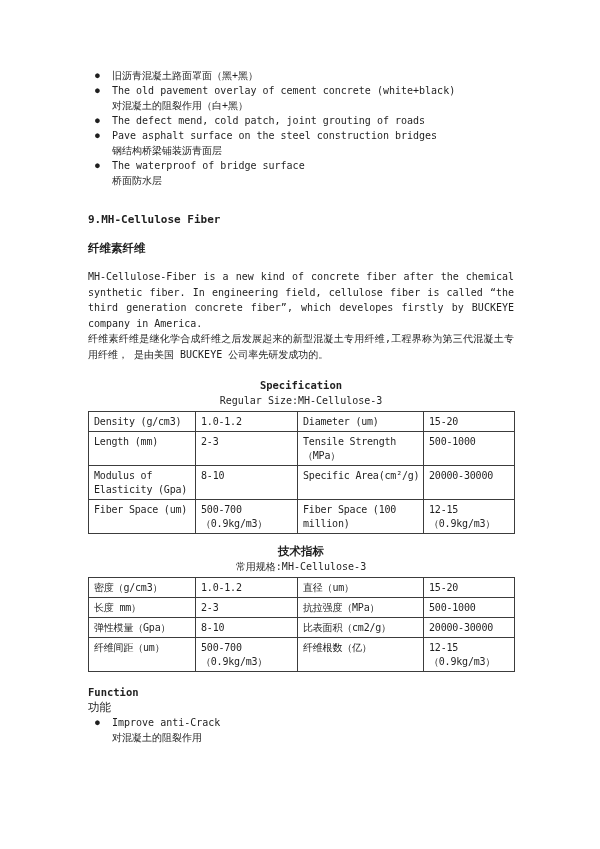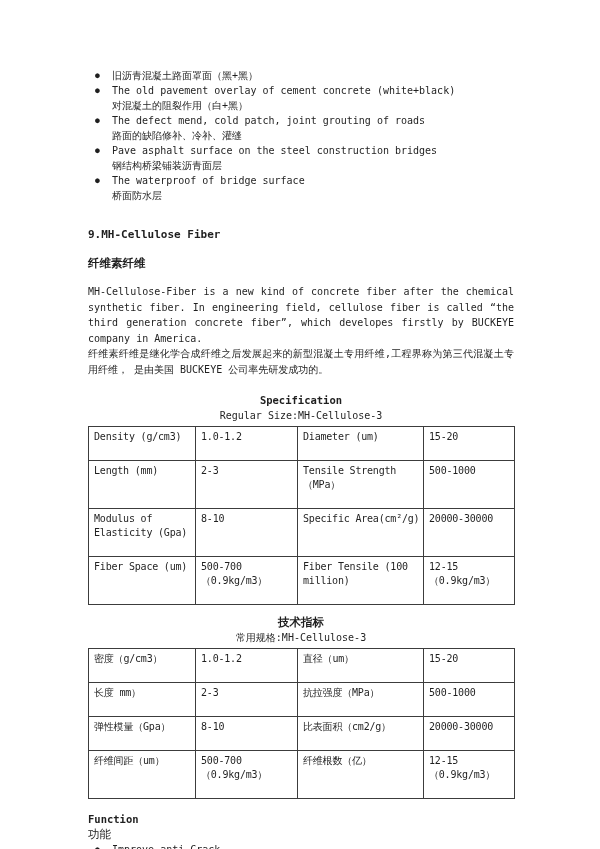--- a/index.html
+++ b/index.html
@@ -72,21 +72,21 @@
 
   table.spec {
     border-collapse: collapse;
     table-layout: fixed;
     width: 426px;
     margin-top: 3px;
   }
   table.spec td {
     border: 1px solid #3c3c3c;
     vertical-align: top;
-    padding: 3px 5px 16px 5px;
+    padding: 3px 5px 2px 5px;
     line-height: 14px;
     font-size: 10px;
     letter-spacing: -0.2px;
     white-space: pre;
     overflow: hidden;
   }
 
   
   .fn-title-en {
     font-weight: bold;
@@ -118,21 +118,20 @@
         <span class="bullet-mark">●</span>
         <span class="blist-text">
           <span class="en">The old pavement overlay of cement concrete (white+black)</span>
           <span class="zh">对混凝土的阻裂作用（白+黑）</span>
         </span>
       </li>
       <li class="blist-item">
         <span class="bullet-mark">●</span>
         <span class="blist-text">
           <span class="en">The defect mend, cold patch, joint grouting of roads</span>
-          <span class="zh">路面的缺陷修补、冷补、灌缝</span>
         </span>
       </li>
       <li class="blist-item">
         <span class="bullet-mark">●</span>
         <span class="blist-text">
           <span class="en">Pave asphalt surface on the steel construction bridges</span>
           <span class="zh">钢结构桥梁铺装沥青面层</span>
         </span>
       </li>
       <li class="blist-item">
@@ -180,21 +179,21 @@
           <td>Modulus of
 Elasticity (Gpa)</td>
           <td>8-10</td>
           <td>Specific Area(cm²/g)</td>
           <td>20000-30000</td>
         </tr>
         <tr>
           <td>Fiber Space (um)</td>
           <td>500-700
 （0.9kg/m3）</td>
-          <td>Fiber Tensile (100
+          <td>Fiber Space (100
 million)</td>
           <td>12-15
 （0.9kg/m3）</td>
         </tr>
       </tbody>
     </table>
 
     <div class="spec-title zh">技术指标</div>
     <div class="spec-subtitle">常用规格:MH-Cellulose-3</div>
 

